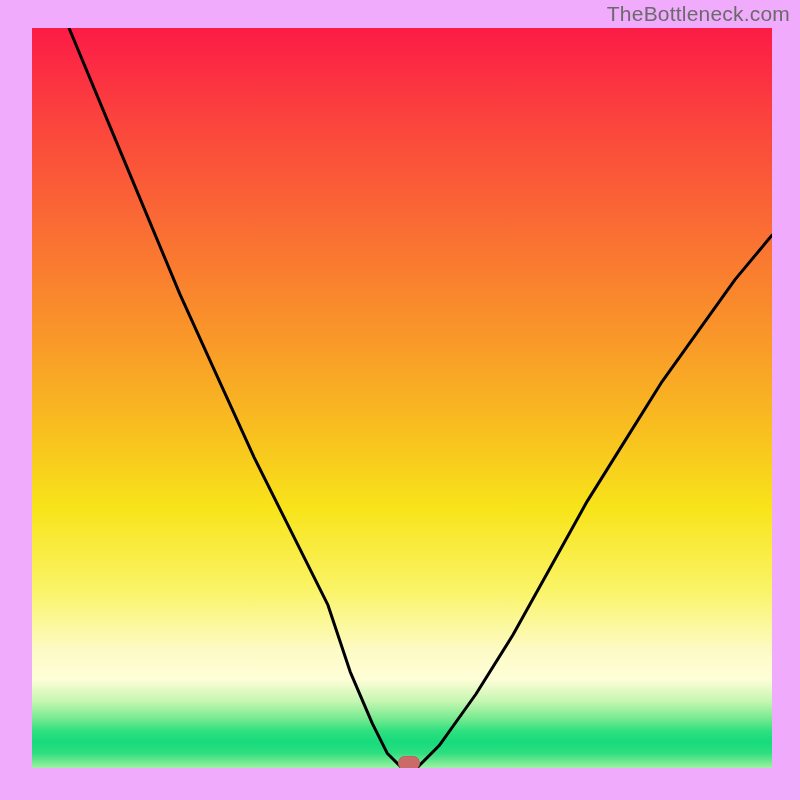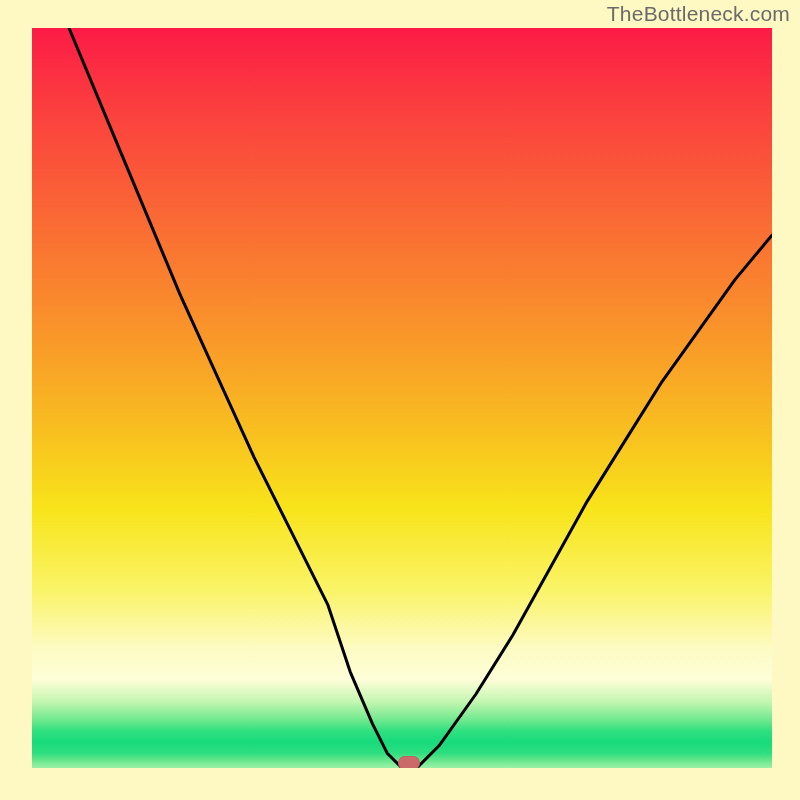--- a/index.html
+++ b/index.html
@@ -8,21 +8,21 @@
     width: 800px;
     height: 800px;
     background: #000;
     font-family: Arial, Helvetica, sans-serif;
     overflow: hidden;
   }
   .stage {
     position: relative;
     width: 800px;
     height: 800px;
-    background: #fef9c3;
+    background: #f0abfc;
   }
   .watermark {
     position: absolute;
     top: 2px;
     right: 10px;
     color: #6a6a6a;
     font-size: 21px;
     font-weight: 500;
     letter-spacing: 0.2px;
     z-index: 10;

